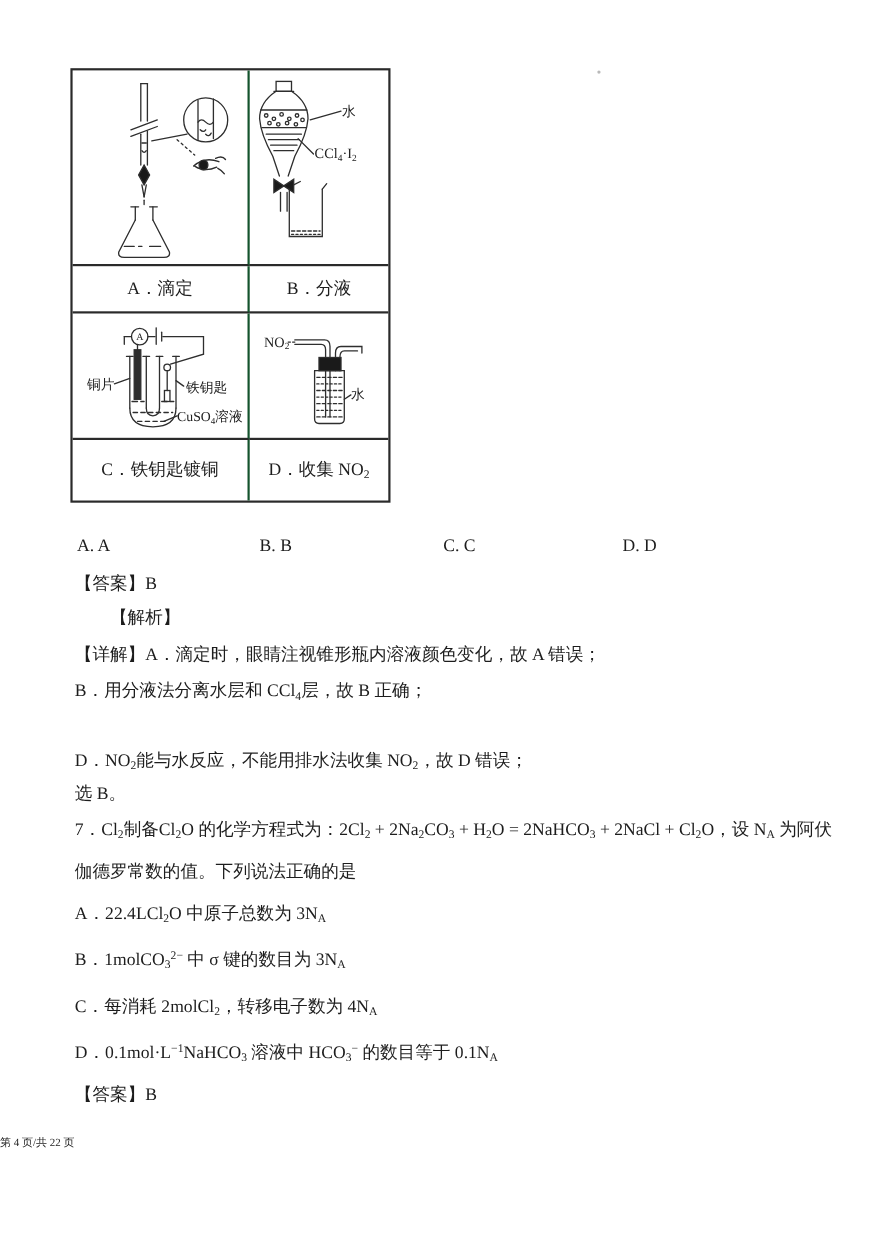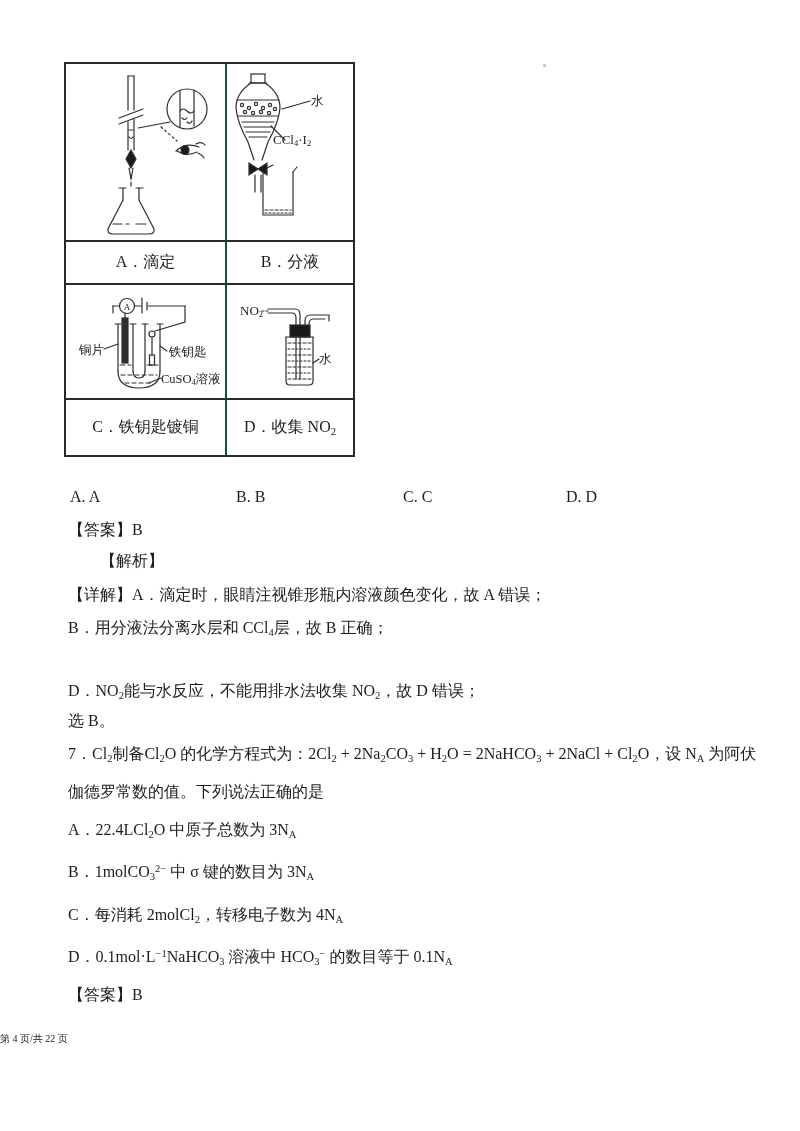--- a/index.html
+++ b/index.html
@@ -131,21 +131,21 @@
           <line x1="27" y1="111" x2="27" y2="128"></line>
           <line x1="33" y1="111" x2="33" y2="128"></line>
 
           <path d="M35 108 L35 151 L65 151 L65 108"></path>
           <path d="M65 108 L69 103"></path>
           <line x1="37" y1="146" x2="63" y2="146" stroke-dasharray="3 2"></line>
           <line x1="37" y1="149" x2="63" y2="149" stroke-dasharray="2 2"></line>
         </g>
       </svg>
       <div class="dlabel" style="left:84px;top:29px;">水</div>
-      <div class="dlabel formula" style="left:46px;top:68px;">CCl<sub>4</sub>·I<sub>2</sub></div>
+      <div class="dlabel formula" style="left:59px;top:68px;">CCl<sub>4</sub>·I<sub>2</sub></div>
     </div>
 
     <div class="qtd labelcell">
       <span>A．滴定</span>
     </div>
 
     <div class="qtd labelcell lastcol">
       <span>B．分液</span>
     </div>
 

